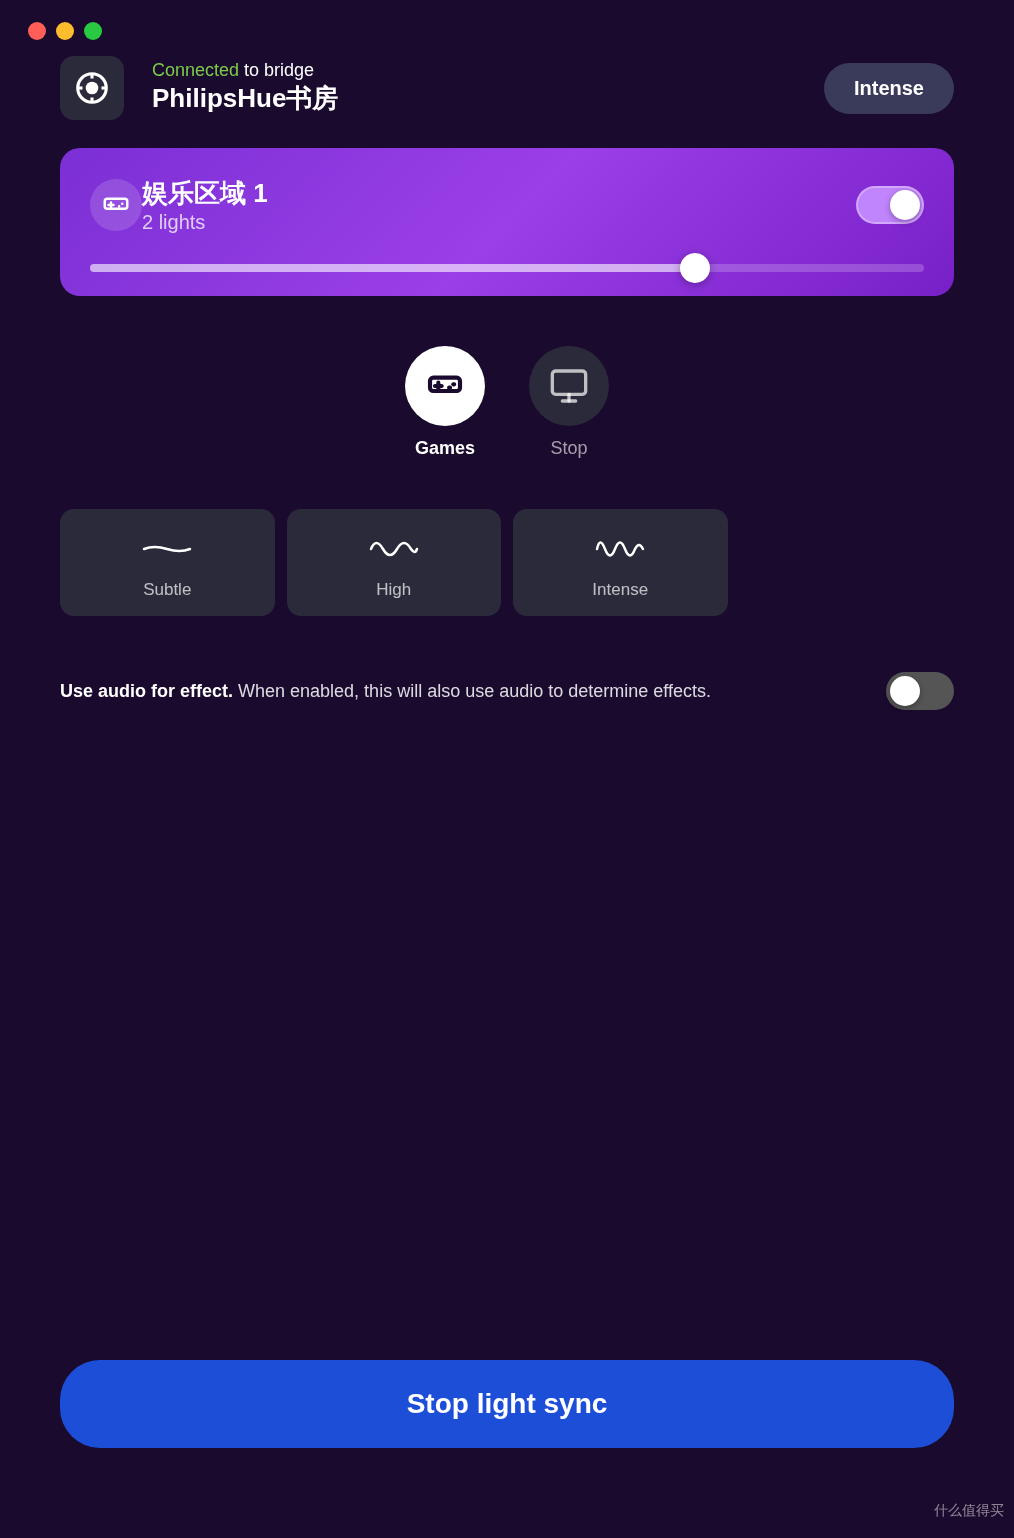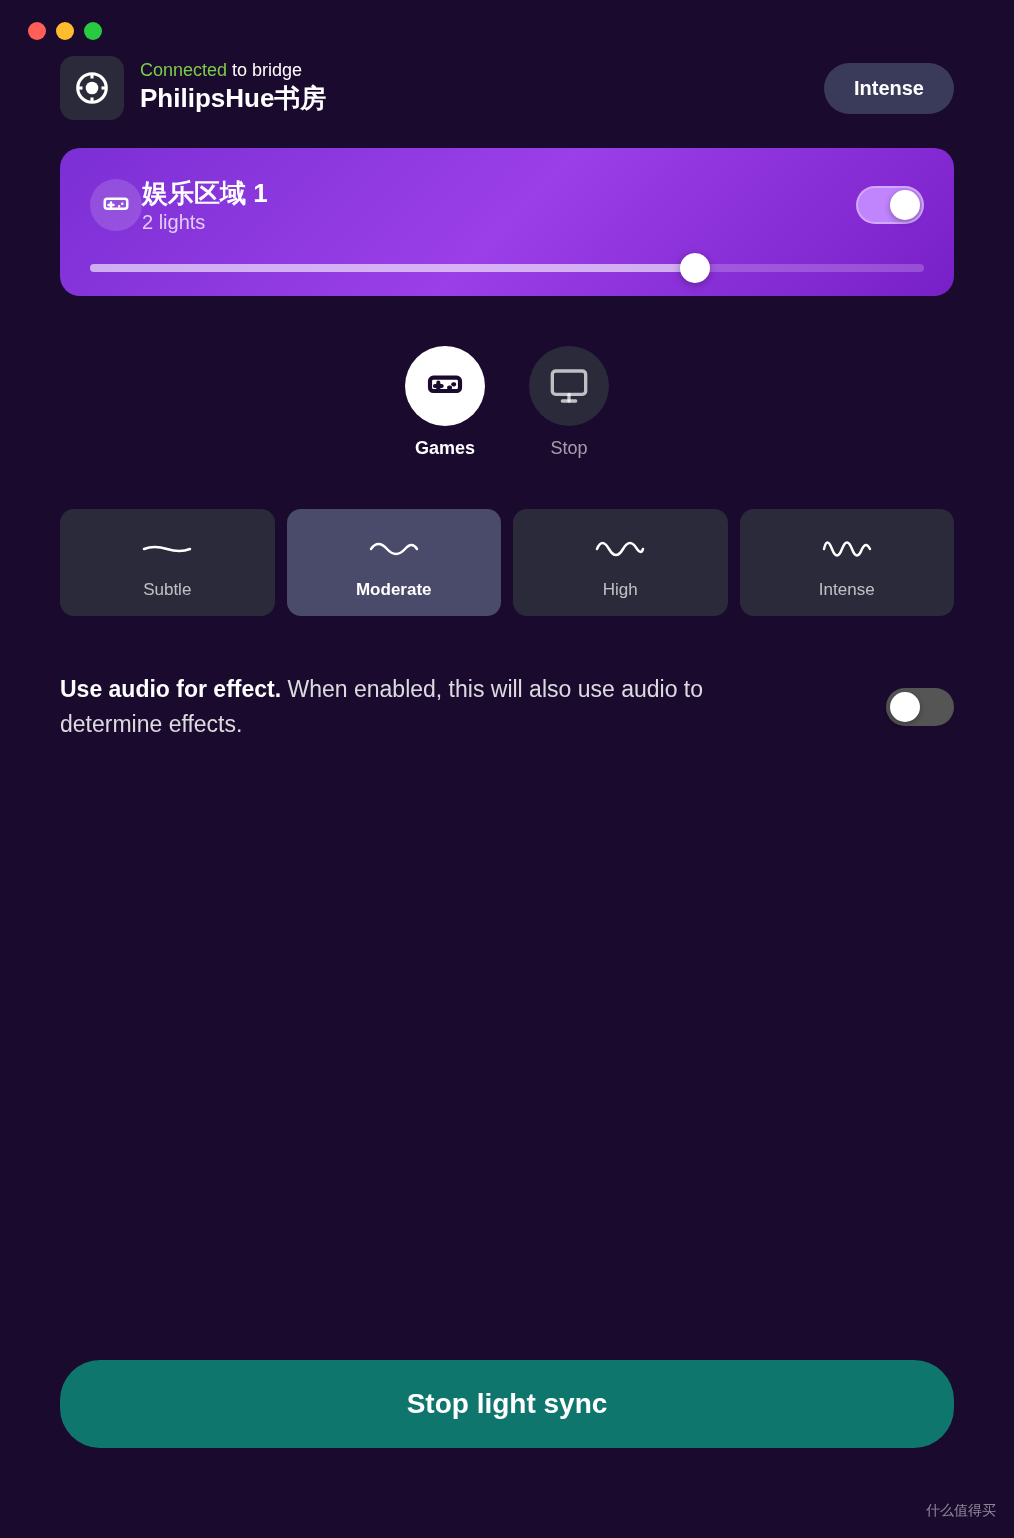--- a/index.html
+++ b/index.html
@@ -38,21 +38,21 @@
     
     .header-section {
       display: flex;
       align-items: center;
       justify-content: space-between;
       margin-bottom: 28px;
     }
     .bridge-info {
       display: flex;
       align-items: center;
-      gap: 16px;
+      gap: 28px;
     }
     .bridge-icon {
       width: 64px;
       height: 64px;
       background: #2a2a3a;
       border-radius: 14px;
       display: flex;
       align-items: center;
       justify-content: center;
     }
@@ -259,21 +259,21 @@
 
     
     .audio-section {
       display: flex;
       align-items: center;
       justify-content: space-between;
       padding: 20px 0;
       margin-bottom: 30px;
     }
     .audio-text {
-      font-size: 23px;
+      font-size: 18px;
       color: rgba(255,255,255,0.85);
       max-width: 75%;
       line-height: 1.5;
     }
     .audio-text strong {
       color: white;
       font-weight: 700;
     }
     .toggle-switch-dark {
       width: 68px;
@@ -297,36 +297,36 @@
 
     
     .stop-btn-container {
       position: absolute;
       bottom: 90px;
       left: 60px;
       right: 60px;
     }
     .stop-btn {
       width: 100%;
-      background: #0f766e;
+      background: #1d4ed8;
       color: white;
       border: none;
       border-radius: 40px;
       padding: 28px;
       font-size: 28px;
       font-weight: 700;
       cursor: pointer;
       text-align: center;
     }
 
     
     .watermark {
       position: absolute;
       bottom: 18px;
-      right: 18px;
+      right: 10px;
       color: rgba(255,255,255,0.5);
       font-size: 14px;
     }
   </style>
 </head>
 <body>
 
 <div class="title-bar">
   <span class="traffic-light tl-red"></span>
   <span class="traffic-light tl-yellow"></span>
@@ -415,28 +415,20 @@
   <div class="intensity-grid">
     <button class="intensity-btn">
       <div class="intensity-wave">
         <svg width="50" height="28" viewBox="0 0 50 28">
           <path d="M2 14 Q12 10 25 14 Q38 18 48 14" stroke="white" stroke-width="2.5" fill="none" stroke-linecap="round"></path>
         </svg>
       </div>
       <span class="intensity-label">Subtle</span>
     </button>
 
-    <button class="intensity-btn active">
-      <div class="intensity-wave">
-        <svg width="50" height="28" viewBox="0 0 50 28">
-          <path d="M2 14 Q9 4 18 14 Q27 24 36 14 Q43 6 48 14" stroke="white" stroke-width="2.5" fill="none" stroke-linecap="round"></path>
-        </svg>
-      </div>
-      <span class="intensity-label">Moderate</span>
-    </button>
 
     <button class="intensity-btn">
       <div class="intensity-wave">
         <svg width="50" height="28" viewBox="0 0 50 28">
           <path d="M2 14 Q7 2 14 14 Q21 26 28 14 Q35 2 42 14 Q46 20 48 14" stroke="white" stroke-width="2.5" fill="none" stroke-linecap="round"></path>
         </svg>
       </div>
       <span class="intensity-label">High</span>
     </button>
 

